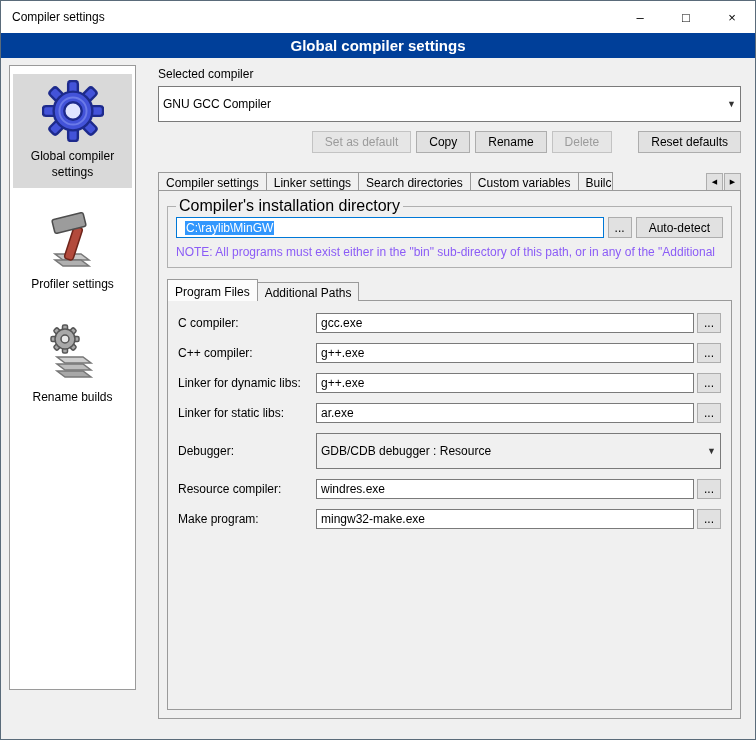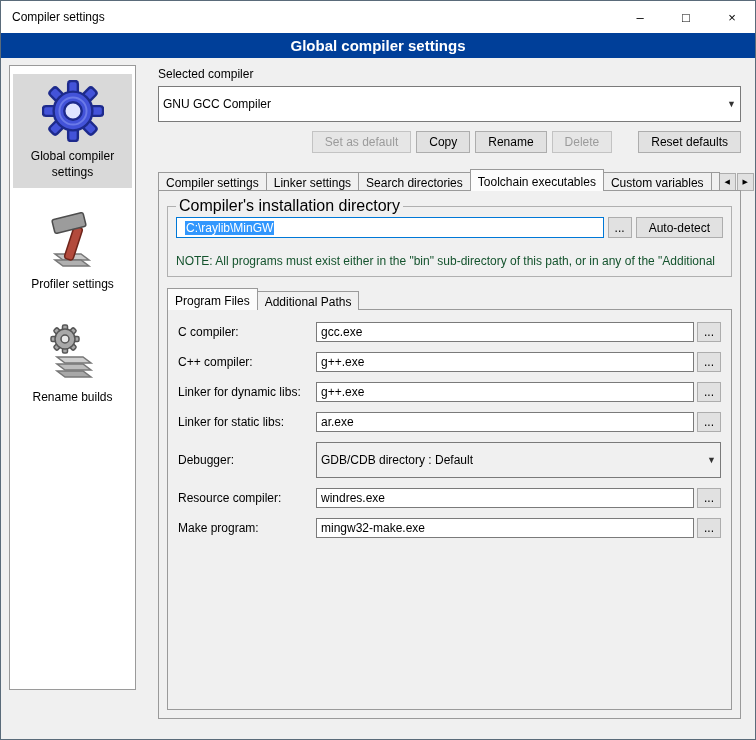--- a/index.html
+++ b/index.html
@@ -60,21 +60,21 @@
                    padding:4px 8px 8px; }
 
   fieldset.group { border:1px solid #b0b0b0; margin:2px 0 0; padding:2px 8px 8px; }
   legend { padding:0 3px; font-size:16px; }
   .path-row { display:flex; align-items:center; gap:4px; }
   .input-box { flex:1; height:21px; background:#fff; border:1px solid #0078d7; display:flex;
                align-items:center; padding:0 8px; overflow:hidden; white-space:nowrap; }
   .sel-text { background:#3297fd; color:#fff; padding:0 1px; }
   .btn.dots { width:24px; padding:0; height:21px; }
   .btn.autodetect { height:21px; }
-  .note { color:#14532d; margin-top:16px; white-space:nowrap; overflow:hidden; }
+  .note { color:#8b5cf6; margin-top:7px; white-space:nowrap; overflow:hidden; }
 
   .subtabs { display:flex; align-items:flex-end; margin-top:12px; height:21px; }
   .subpanel { border:1px solid #9a9a9a; background:#f0f0f0; margin-top:-1px; flex:1;
               padding:12px 10px 0; }
 
   .frow { display:flex; align-items:center; margin-bottom:10px; }
   .flabel { width:138px; flex:none; }
   .txt { flex:1; height:20px; border:1px solid #7a7a7a; background:#fff; padding:9px 4px;
          font:inherit; }
   .frow .dots { height:20px; margin-left:3px; }
@@ -164,21 +164,20 @@
       <button class="btn">Copy</button>
       <button class="btn">Rename</button>
       <button class="btn" disabled="">Delete</button>
       <button class="btn reset">Reset defaults</button>
     </div>
 
     <div class="tabstrip">
       <div class="tab">Compiler settings</div>
       <div class="tab">Linker settings</div>
       <div class="tab">Search directories</div>
-      <div class="tab active">Toolchain executables</div>
       <div class="tab">Custom variables</div>
       <div class="tab clip">Builc</div>
       <div class="tab-arrows">
         <button class="arr">◀</button>
         <button class="arr">▶</button>
       </div>
     </div>
 
     <div class="content-panel">
 
@@ -221,21 +220,21 @@
 
         <div class="frow">
           <div class="flabel">Linker for static libs:</div>
           <input class="txt" value="ar.exe" style="">
           <button class="btn dots">...</button>
         </div>
 
         <div class="frow">
           <div class="flabel">Debugger:</div>
           <div class="combo gray">
-            <span>GDB/CDB directory : Default</span>
+            <span>GDB/CDB debugger : Resource</span>
             <span class="arrow">▼</span>
           </div>
         </div>
 
         <div class="frow">
           <div class="flabel">Resource compiler:</div>
           <input class="txt" value="windres.exe" style="">
           <button class="btn dots">...</button>
         </div>
 

